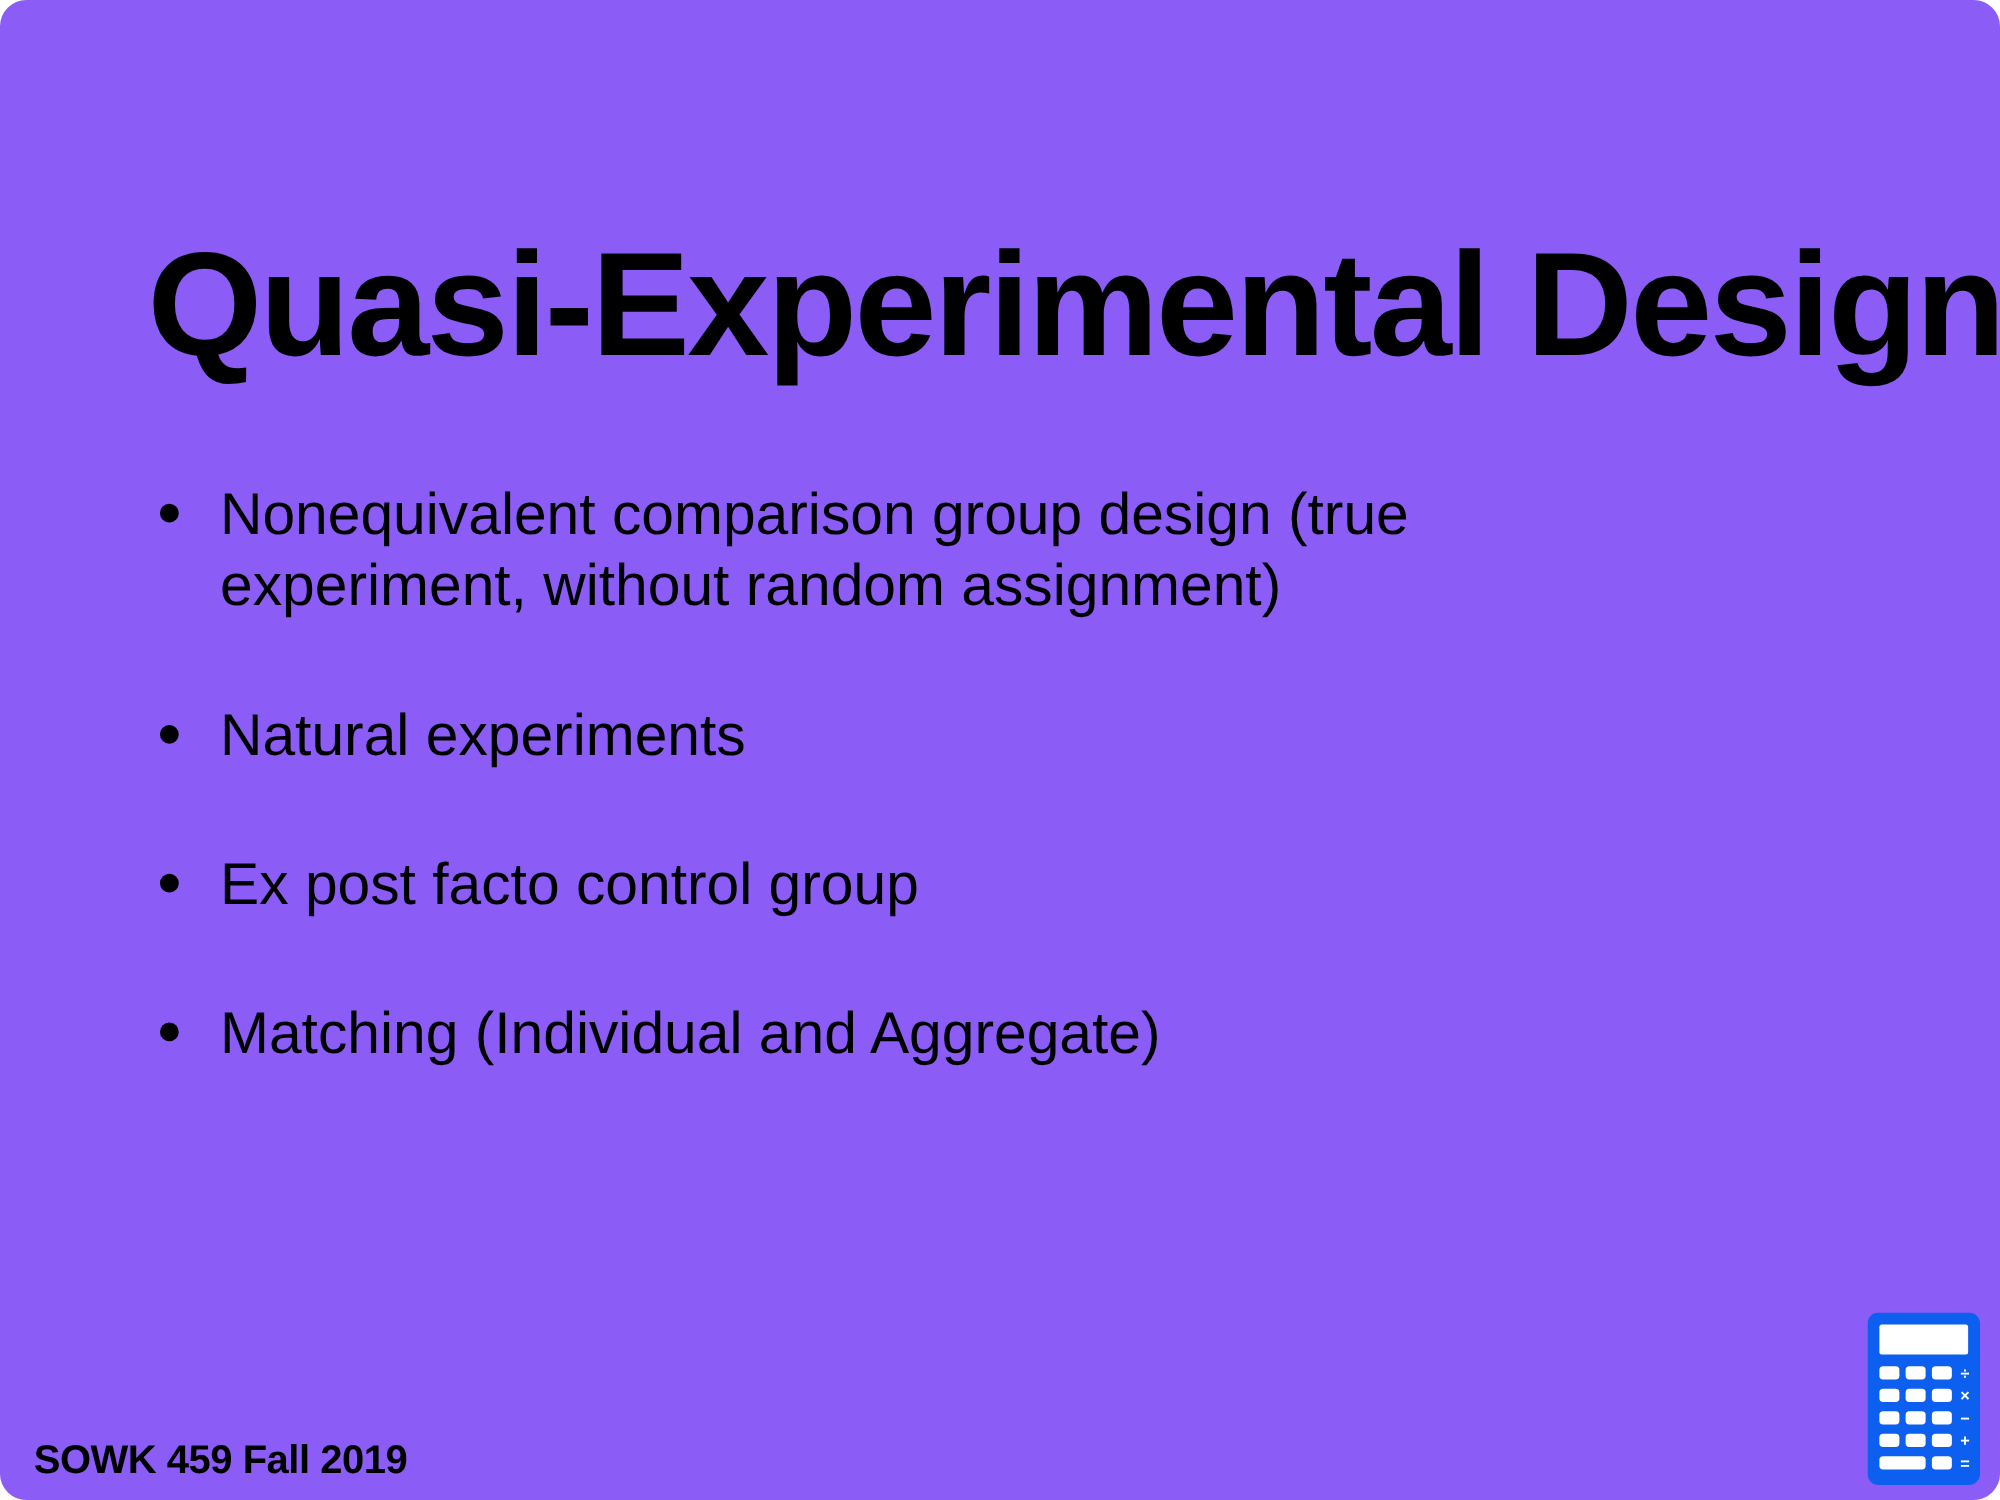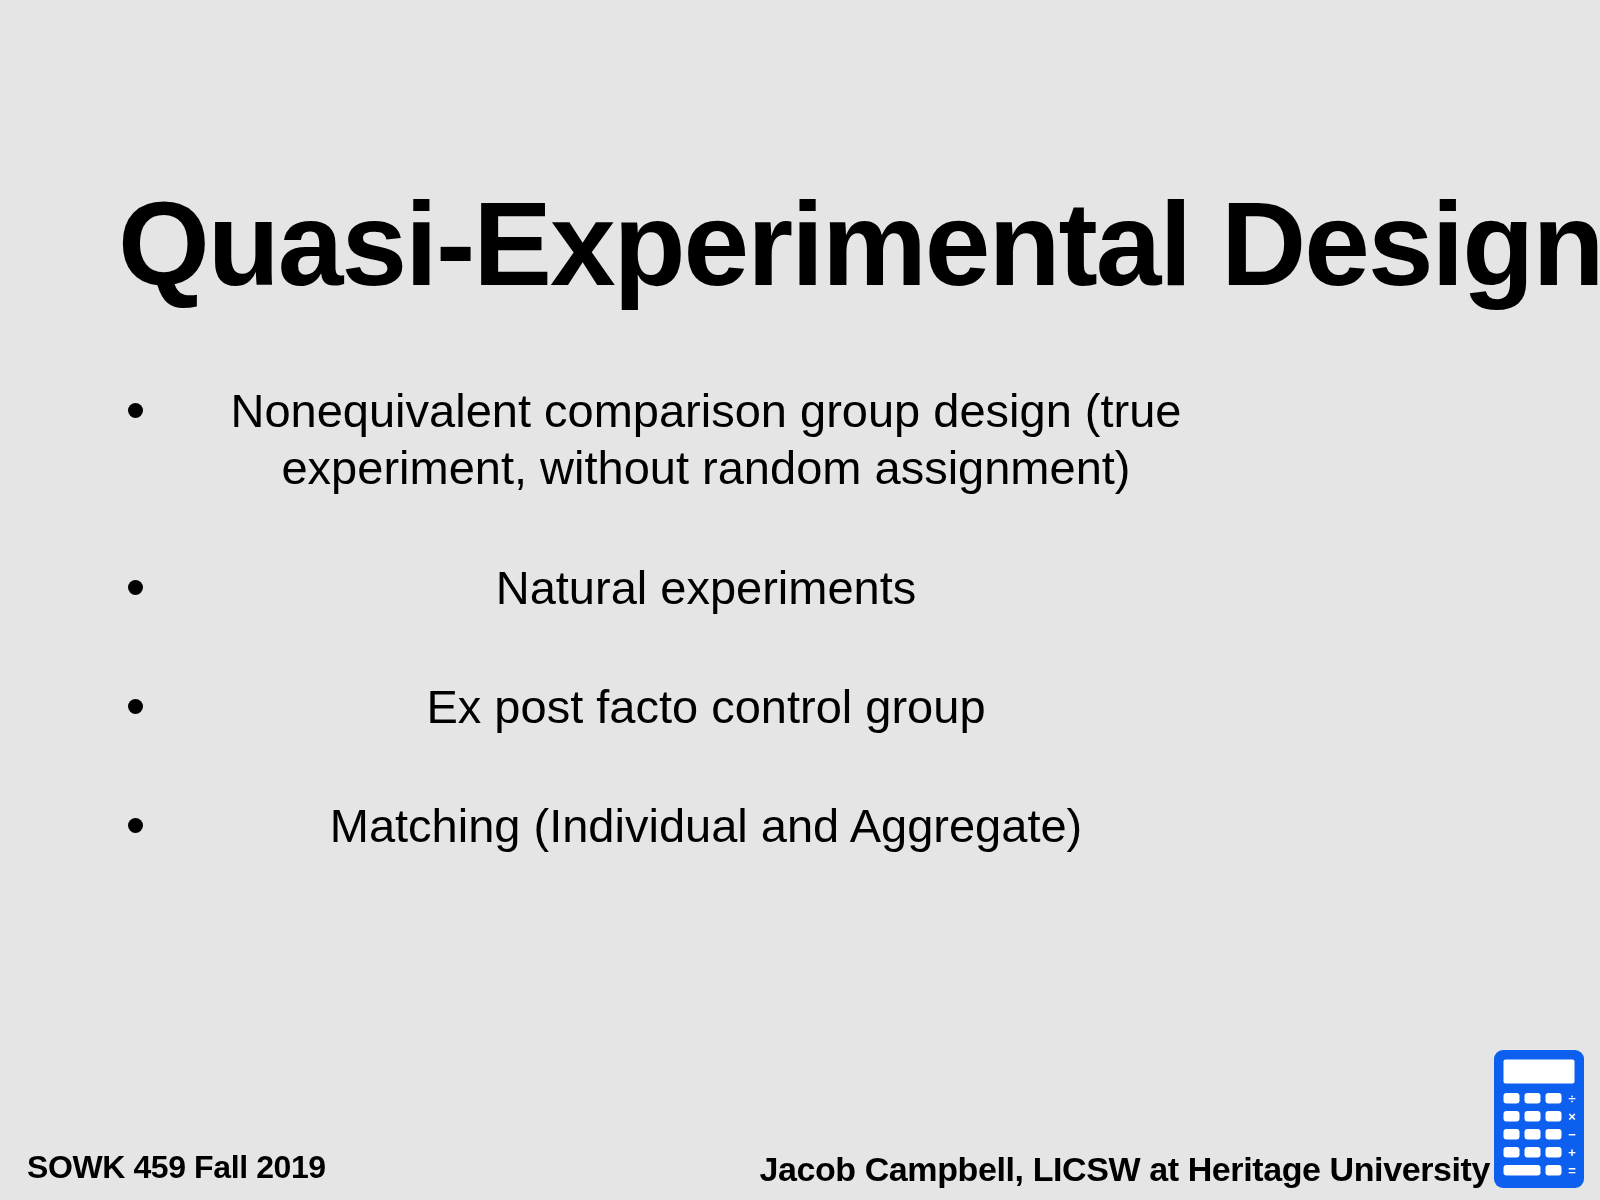--- a/index.html
+++ b/index.html
@@ -5,24 +5,25 @@
   html, body {
     margin: 0;
     padding: 0;
     background: #ffffff;
   }
 
   .slide {
     position: relative;
     width: 1600px;
     height: 1200px;
-    background: #e5e5e5;
+    background: #8b5cf6;
     overflow: hidden;
     font-family: "Liberation Sans", sans-serif;
     color: #000000;
+    border-radius: 21px;
   }
 
   
   .slide-title {
     position: absolute;
     left: 118px;
     top: 104px;
     width: 1400px;
     font-size: 118px;
     font-weight: 700;
@@ -34,21 +35,20 @@
 
   
   .bullet-list {
     position: absolute;
     left: 120px;
     top: 382px;
     width: 1200px;
     margin: 0;
     padding: 0;
     list-style: none;
-    text-align: center;
   }
 
   .bullet-item {
     position: relative;
     padding-left: 56px;
     font-size: 47px;
     line-height: 1.22;
     font-weight: 400;
     color: #000000;
     margin-bottom: 62px;
@@ -145,21 +145,20 @@
     <li class="bullet-item">
       <span class="bullet-dot"></span>
       <span class="bullet-text">Matching (Individual and Aggregate)</span>
     </li>
 
   </ul>
 
   <div class="footer-left">SOWK 459 Fall 2019</div>
 
   <div class="footer-right">
-    <div>Jacob Campbell, LICSW at Heritage University</div>
   </div>
 
   <div class="calc-icon">
     <svg viewBox="0 0 90 138" xmlns="http://www.w3.org/2000/svg" aria-hidden="true">
       <rect x="0" y="0" width="90" height="138" rx="9" ry="9" fill="#0D5FEF"></rect>
       <rect x="9.5" y="9.5" width="71" height="24" rx="2" ry="2" fill="#ffffff"></rect>
 
       <rect x="9.5" y="43" width="16" height="10.5" rx="3" ry="3" fill="#ffffff"></rect>
       <rect x="30.5" y="43" width="16" height="10.5" rx="3" ry="3" fill="#ffffff"></rect>
       <rect x="51.5" y="43" width="16" height="10.5" rx="3" ry="3" fill="#ffffff"></rect>

